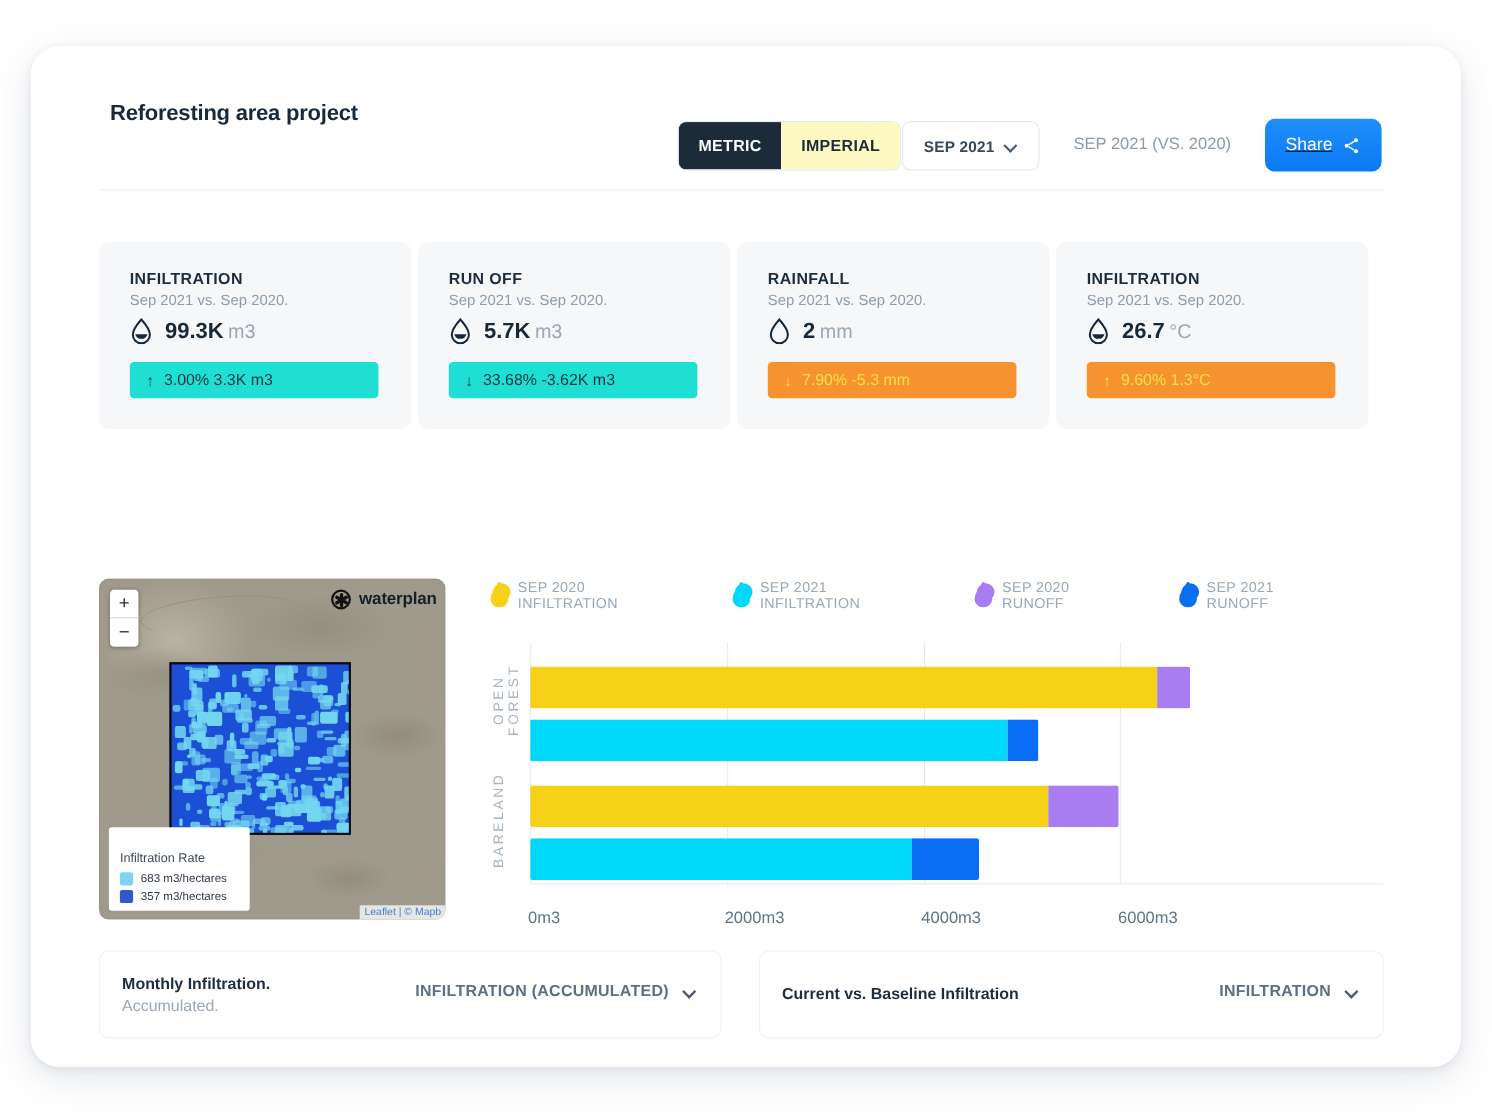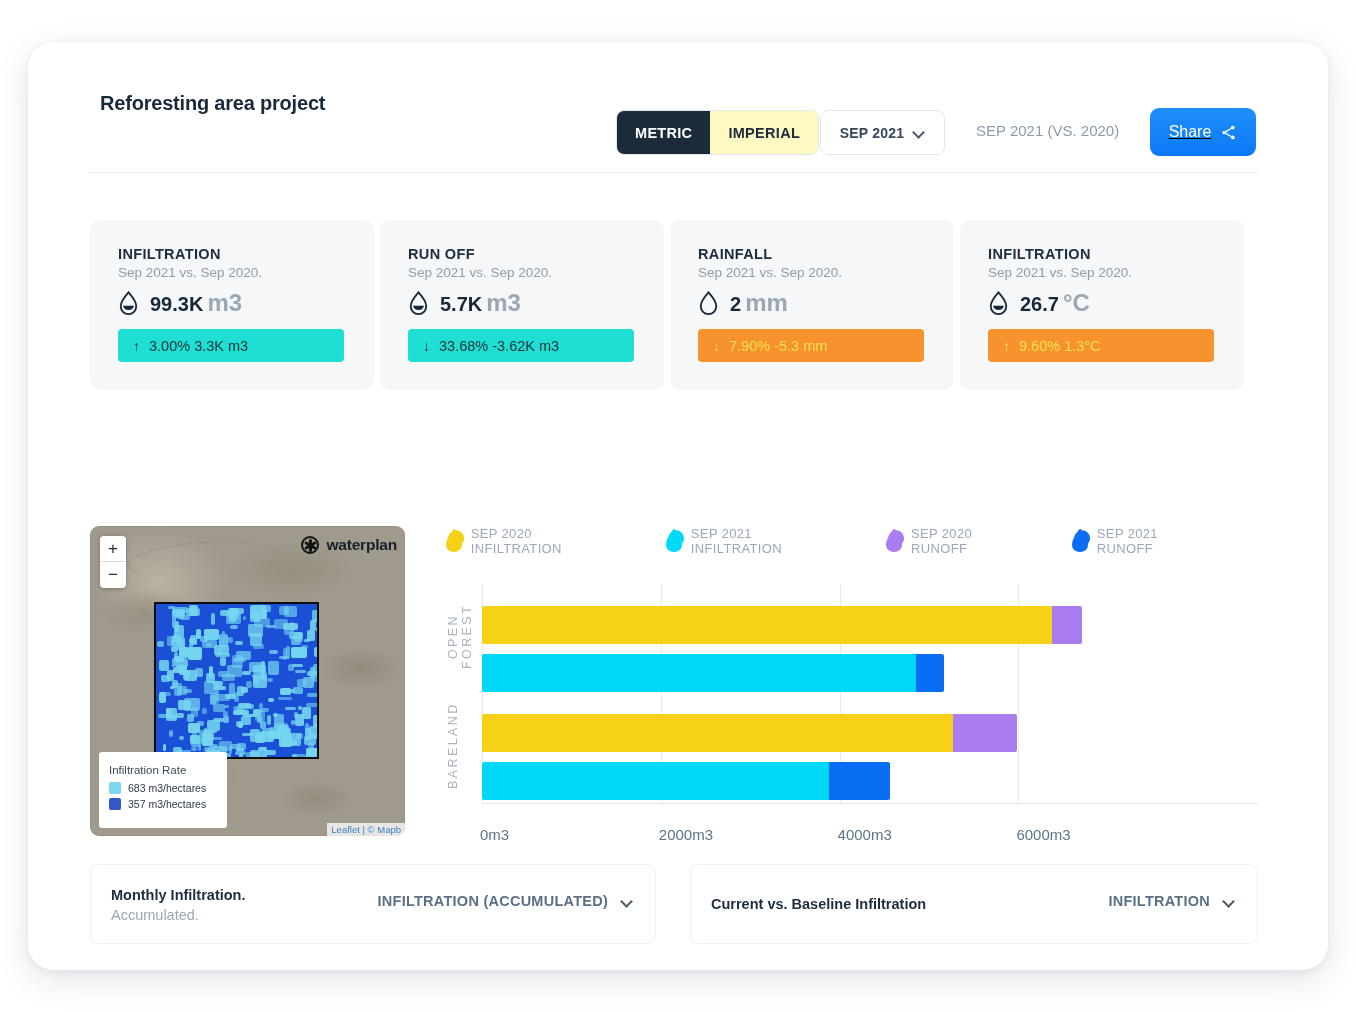--- a/index.html
+++ b/index.html
@@ -81,21 +81,21 @@
     background: #f5f7f8; border-radius: 10px;
     padding: 26px 26px 0 28px;
     position: relative;
   }
   .card .name {
     font-size: 14.5px; font-weight: bold; color: #1d2d3e; letter-spacing: .35px;
   }
   .card .sub { font-size: 13.5px; color: #8e9dac; margin-top: 3px; }
   .card .valrow { display: flex; align-items: center; gap: 11px; margin-top: 9px; }
   .card .val { font-size: 20px; font-weight: bold; color: #17283a; }
-  .card .unit { font-size: 24px; color: #9aa8b5; font-weight: bold; margin-left: 4px; }
+  .card .unit { font-size: 18px; color: #9aa8b5; font-weight: normal; margin-left: 4px; }
   .badge {
     position: absolute; left: 28px; bottom: 28px;
     width: 226px; height: 33px; border-radius: 4px;
     display: flex; align-items: center; gap: 9px; padding-left: 15px;
     font-size: 14.5px;
   }
   .badge.teal { background: #1fdfd4; color: #17343a; }
   .badge.orange { background: #f7932f; color: #f5e04a; }
   .arrow { font-size: 14px; line-height: 1; }
 
@@ -179,21 +179,21 @@
   .wp-logo .txt { font-size: 15.5px; font-weight: bold; color: #15202b; letter-spacing: -.2px; }
   .raster {
     position: absolute; left: 64px; top: 76px; width: 165px; height: 157px;
     border: 2px solid #0d0d0d; background: #1b4fd6;
     overflow: hidden;
   }
   .raster .patch { position: absolute; background: #74d6f0; border-radius: 2px; }
   .maplegend {
     position: absolute; left: 9px; bottom: 8px;
     width: 128px; height: 76px; background: #fff; border-radius: 3px;
-    padding: 12px 10px;
+    padding: 23px 10px;
   }
   .maplegend .ttl { font-size: 11.5px; color: #3d4a57; margin-bottom: 6px; }
   .maplegend .row { display: flex; align-items: center; gap: 7px; margin-top: 4px; }
   .maplegend .sw { width: 12px; height: 12px; border-radius: 2px; }
   .maplegend .row span { font-size: 10.5px; color: #2f3b47; }
   .attrib {
     position: absolute; right: 0; bottom: 0;
     background: rgba(255,255,255,.75);
     font-size: 9.5px; color: #3d7fcf; padding: 1px 4px;
   }

